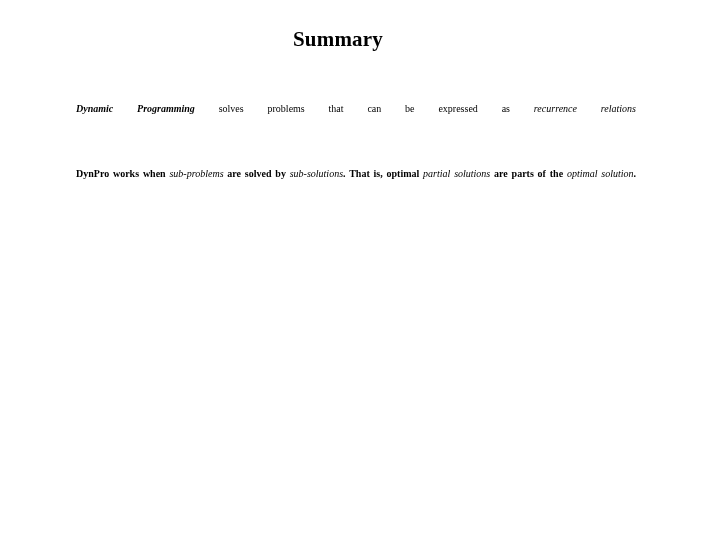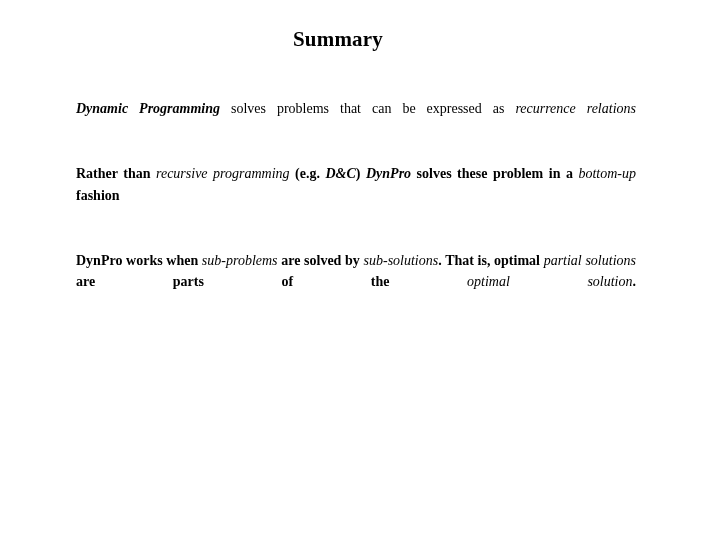--- a/index.html
+++ b/index.html
@@ -39,21 +39,21 @@
   .body-block {
     position: absolute;
     left: 76px;
     top: 98px;
     width: 560px;
   }
 
   .para {
     text-align: justify;
     text-justify: inter-word;
-    font-size: 14px;
+    font-size: 10px;
     line-height: 21.5px;
     margin: 0;
   }
 
   
   .para.p1 { margin-bottom: 22px; }
   .para.p2 { margin-bottom: 22px; }
   .para.p3 { margin-bottom: 22px; }
   .para.p4 { margin-bottom: 0; margin-top: 8px; }
 
@@ -77,19 +77,18 @@
 <body>
 
 <div class="slide">
 
   <div class="slide-title">Summary</div>
 
   <div class="body-block">
 
     <p class="para p1"><span class="r-bi">Dynamic Programming</span><span class="r-reg"> solves problems that can be expressed as </span><span class="r-ital">recurrence relations</span></p>
 
-    <p class="para p2 heavy"><span class="r-bold">Rather than </span><span class="r-ital">recursive programming</span><span class="r-bold"> (e.g. </span><span class="r-bi">D&amp;C</span><span class="r-bold">) </span><span class="r-bi">DynPro</span><span class="r-bold"> solves these problem in a </span><span class="r-ital">bottom-up</span><span class="r-bold"> fashion</span></p>
 
 
     <p class="para p4 heavy"><span class="r-bold">DynPro works when </span><span class="r-ital">sub-problems</span><span class="r-bold"> are solved by </span><span class="r-ital">sub-solutions</span><span class="r-bold">. That is, optimal </span><span class="r-ital">partial solutions</span><span class="r-bold"> are parts of the </span><span class="r-ital">optimal solution</span><span class="r-bold">.</span></p>
 
   </div>
 </div>
 
 </body></html>

